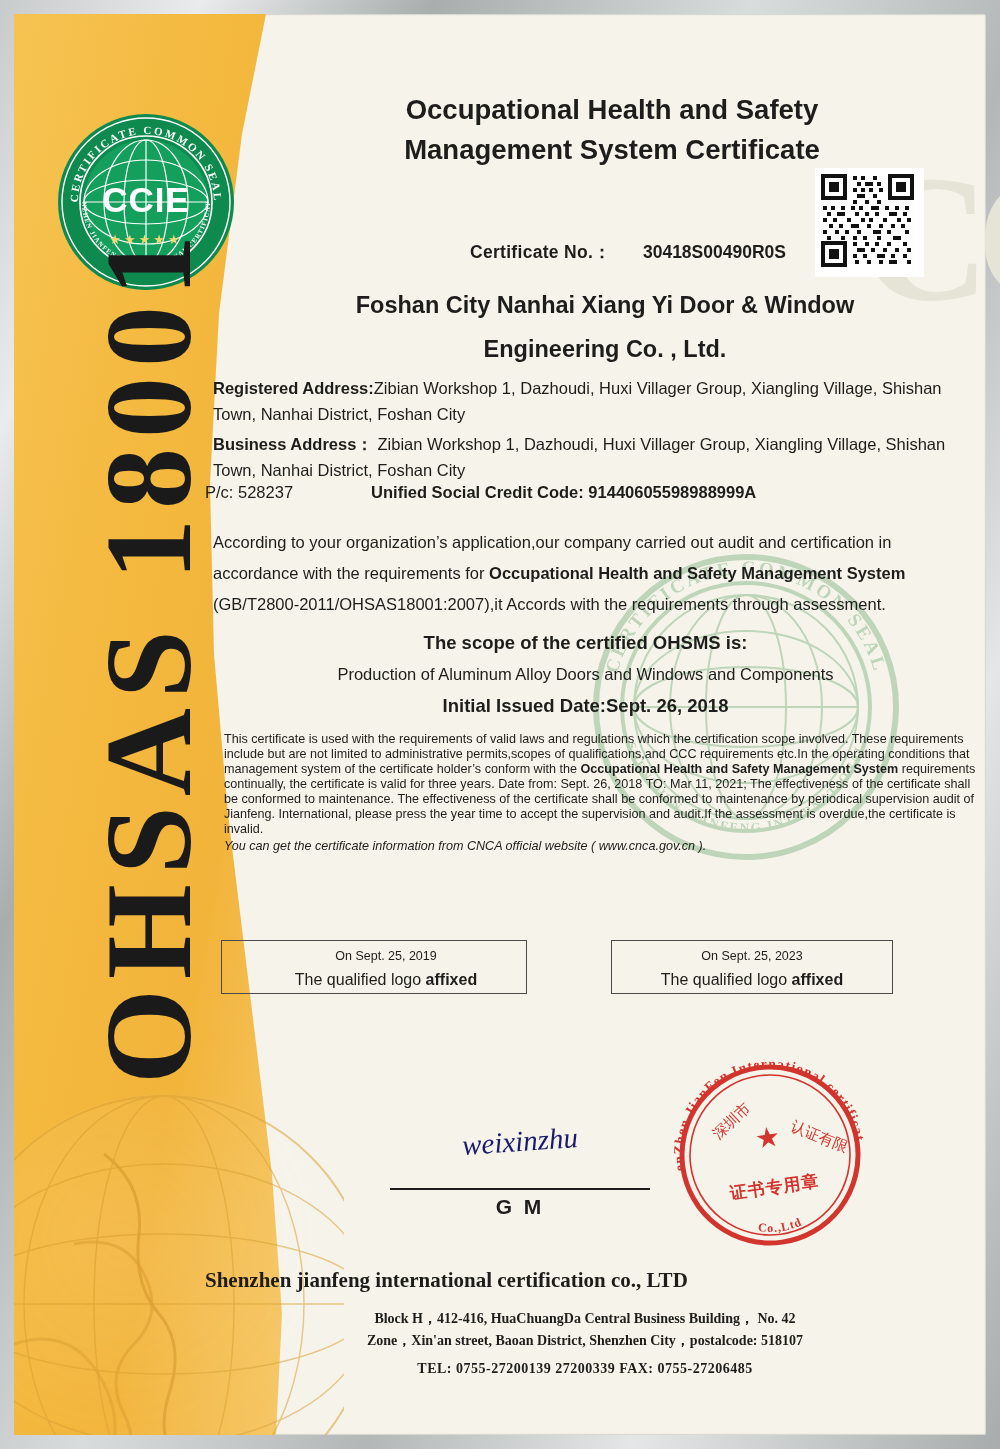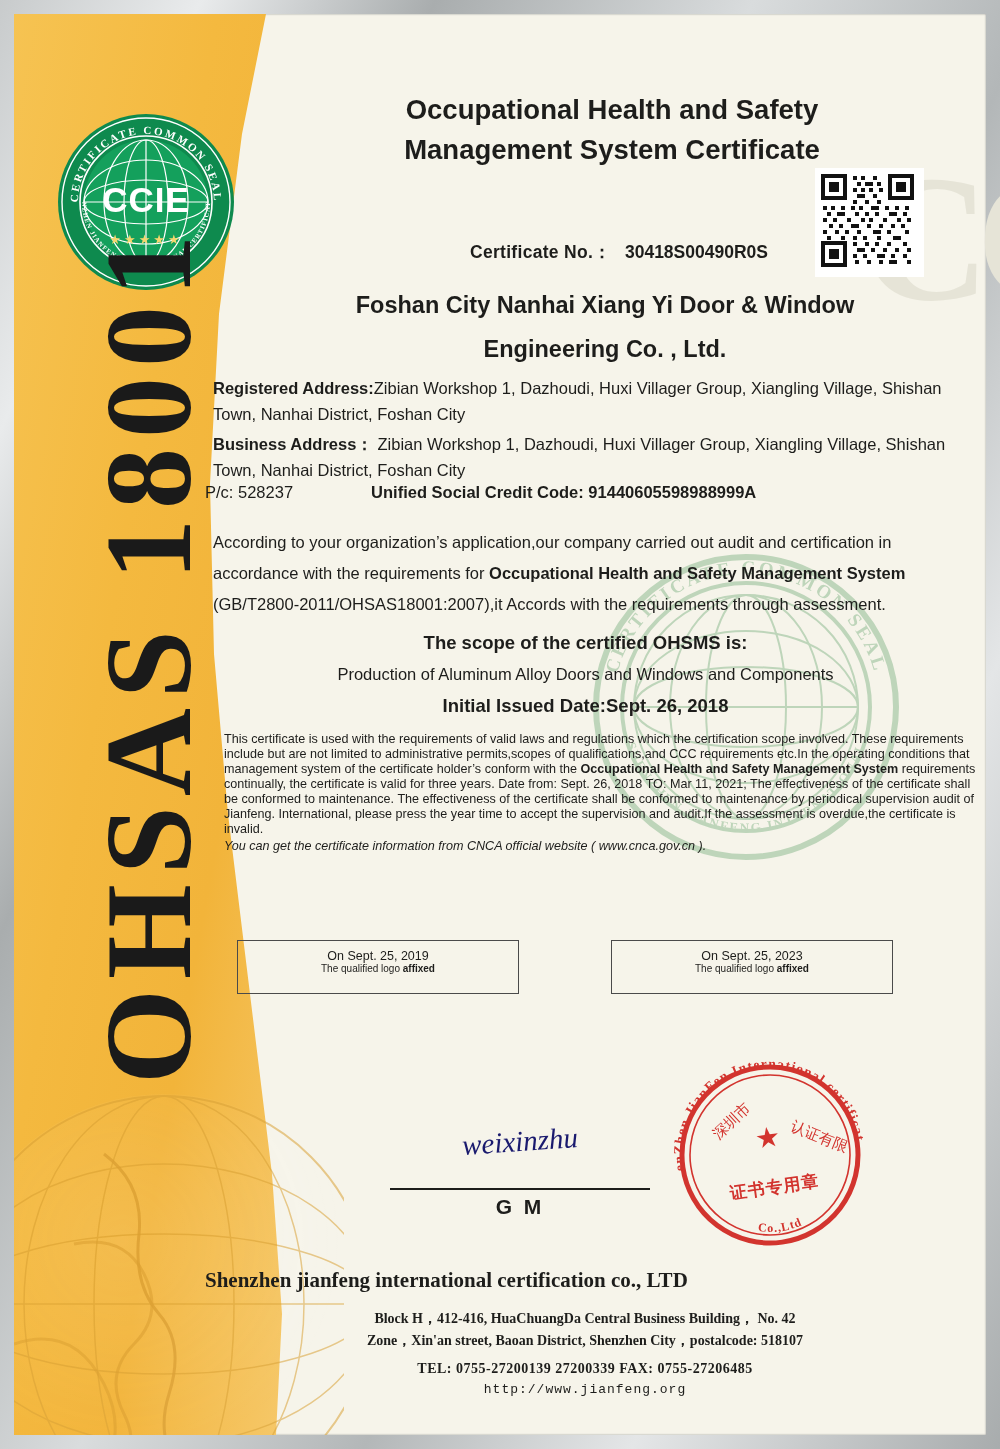--- a/index.html
+++ b/index.html
@@ -69,21 +69,21 @@
   }
   .qr{
     position:absolute;left:610px;top:128px;width:105px;height:105px;
     background:#fff;padding:2px;
   }
   .cert-no{
     position:absolute;left:265px;top:200px;width:420px;
     font-size:17.5px;font-weight:700;color:#1d1d1b;
   }
   .cert-no .lbl{letter-spacing:.3px;}
-  .cert-no .val{margin-left:14px;font-weight:700;}
+  .cert-no .val{margin-left:32px;font-weight:700;}
   .company{
     position:absolute;left:55px;top:243px;width:690px;
     text-align:center;font-size:23.5px;font-weight:700;color:#1d1d1b;line-height:44px;
   }
   .addr{
     position:absolute;left:8px;top:335px;width:745px;
     font-size:16.5px;color:#1d1d1b;line-height:26px;
   }
   .addr b{font-weight:700;}
   .pc-row{
@@ -113,24 +113,24 @@
     font-size:12.6px;color:#1d1d1b;line-height:15px;margin-left:11px;
   }
   .fineprint b{font-weight:700;}
   .stamp-boxes{
     position:absolute;left:8px;top:900px;width:755px;height:55px;
   }
   .stamp-box{
     position:absolute;top:0;width:280px;height:52px;border:1.2px solid #4a4a4a;
     text-align:center;color:#1d1d1b;
   }
-  .stamp-box.left{left:24px;}
+  .stamp-box.left{left:8px;padding-left:24px;}
   .stamp-box.right{left:398px;}
   .stamp-box .l1{font-size:12.5px;margin-top:8px;}
-  .stamp-box .l2{font-size:10px;}
+  .stamp-box .l2{font-size:16px;margin-top:8px;}
   .stamp-box .l2 b{font-weight:700;}
   .signature{
     position:absolute;left:185px;top:1085px;width:260px;text-align:center;
     font-family:"Liberation Serif", serif;
     font-style:italic;font-size:29px;color:#1a1a6e;
     transform:rotate(-4deg);
   }
   .sig-line{
     position:absolute;left:185px;top:1148px;width:260px;height:2px;background:#1d1d1b;
   }
@@ -428,15 +428,14 @@
         </g>
       </svg>
     </div>
 
     <div class="footer-name">Shenzhen jianfeng international certification co., LTD</div>
     <div class="footer-addr">
       <div>Block H，412-416, HuaChuangDa Central Business Building， No. 42</div>
       <div>Zone，Xin'an street, Baoan District, Shenzhen City，postalcode: 518107</div>
     </div>
     <div class="footer-tel">TEL: 0755-27200139  27200339        FAX: 0755-27206485</div>
-    <div class="footer-url">http://www.jianfeng.org</div>
   </div>
 </div>
 
 </body></html>

